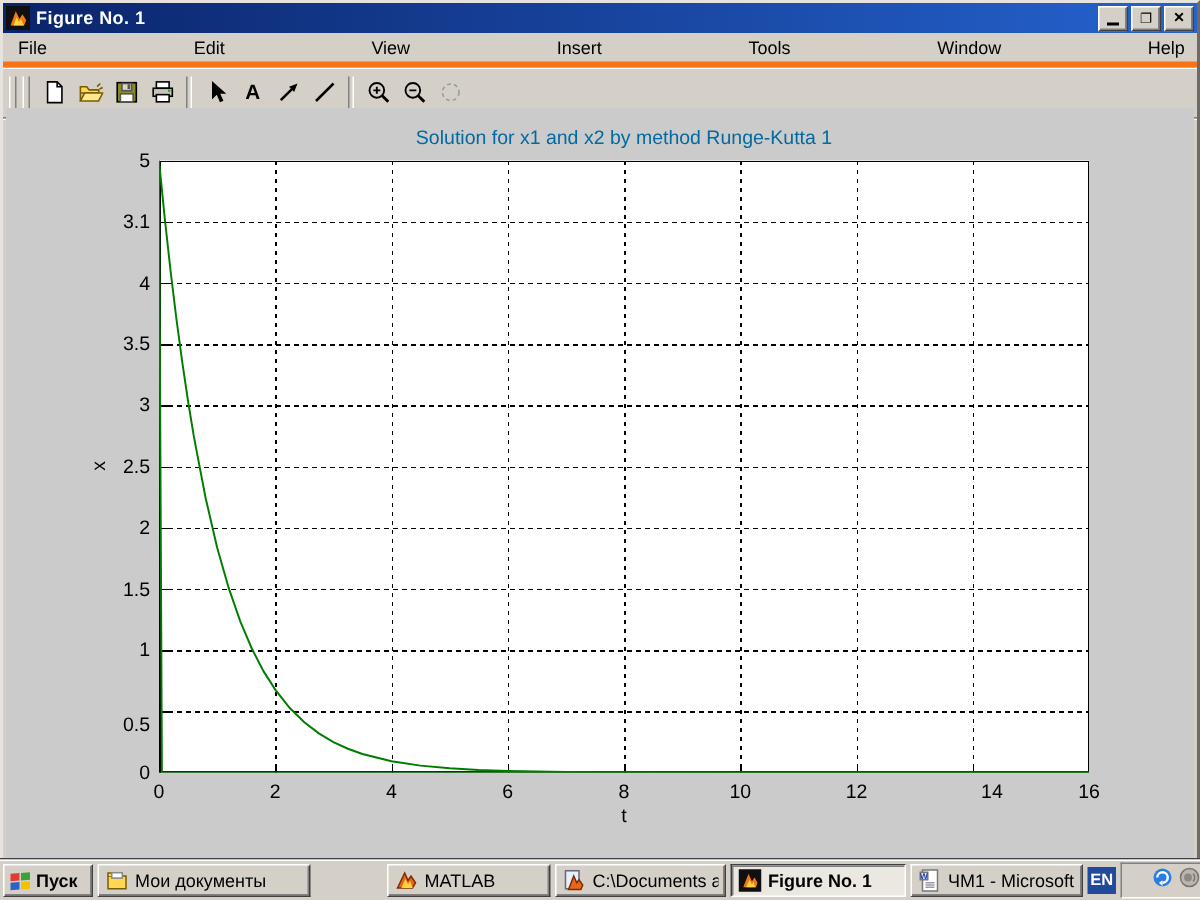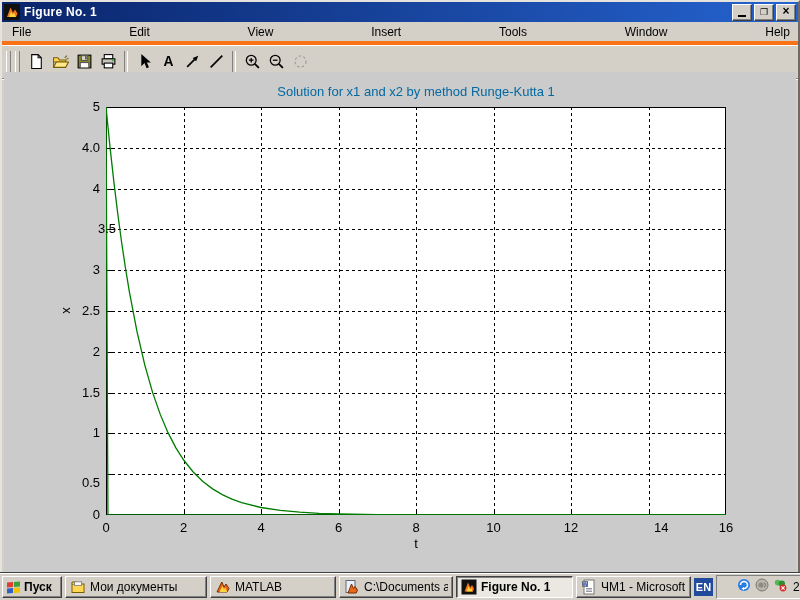--- a/index.html
+++ b/index.html
@@ -223,23 +223,23 @@
       </svg>
     <div class="ylabel">x</div>
     <div class="xlabel">t</div>
   <div class="tick-label" style="left: 40px; width: 56px; text-align: right; top: 435px;">0</div>
       <div class="tick-label" style="left: 40px; width: 56px; text-align: right; top: 403px;">0.5</div>
       <div class="tick-label" style="left: 40px; width: 56px; text-align: right; top: 353.4px;">1</div>
       <div class="tick-label" style="left: 40px; width: 56px; text-align: right; top: 312.6px;">1.5</div>
       <div class="tick-label" style="left: 40px; width: 56px; text-align: right; top: 271.8px;">2</div>
       <div class="tick-label" style="left: 40px; width: 56px; text-align: right; top: 231px;">2.5</div>
       <div class="tick-label" style="left: 40px; width: 56px; text-align: right; top: 190.2px;">3</div>
-      <div class="tick-label" style="left: 56px; width: 56px; text-align: right; top: 149.4px;">3.5</div>
+      <div class="tick-label" style="left: 40px; width: 56px; text-align: right; top: 149.4px;">3.5</div>
       <div class="tick-label" style="left: 40px; width: 56px; text-align: right; top: 108.6px;">4</div>
-      <div class="tick-label" style="left: 40px; width: 56px; text-align: right; top: 67.8px;">4.0</div>
+      <div class="tick-label" style="left: 40px; width: 56px; text-align: right; top: 67.8px;">3.1</div>
       <div class="tick-label" style="left: 40px; width: 56px; text-align: right; top: 27px;">5</div>
       <div class="tick-label" style="left: 82px; width: 40px; text-align: center; top: 448px;">0</div>
       <div class="tick-label" style="left: 159.5px; width: 40px; text-align: center; top: 448px;">2</div>
       <div class="tick-label" style="left: 237px; width: 40px; text-align: center; top: 448px;">4</div>
       <div class="tick-label" style="left: 314.5px; width: 40px; text-align: center; top: 448px;">6</div>
       <div class="tick-label" style="left: 392px; width: 40px; text-align: center; top: 448px;">8</div>
       <div class="tick-label" style="left: 469.5px; width: 40px; text-align: center; top: 448px;">10</div>
       <div class="tick-label" style="left: 547px; width: 40px; text-align: center; top: 448px;">12</div>
       <div class="tick-label" style="left: 624.5px; width: 40px; text-align: right; top: 448px;">14</div>
       <div class="tick-label" style="left: 702px; width: 40px; text-align: center; top: 448px;">16</div>
@@ -258,21 +258,21 @@
   </div>
   <span id="task-buttons" style="display:flex;gap:3px;">
       <div class="task-btn" style="width: 142px;">
         <span style="flex: 0 0 16px; height: 16px;"><svg viewBox="0 0 16 16" width="16" height="16">
             <rect x="2" y="5" width="12" height="8.5" fill="#ffd754" stroke="#7a5c00"></rect>
             <path d="M2 5v-2h5l1.5 2" fill="#ffd754" stroke="#7a5c00"></path>
             <rect x="4.5" y="2.8" width="7" height="3.6" fill="#fff" stroke="#888"></rect>
           </svg></span>
         <span class="lbl">Мои документы</span>
       </div>
-      <div class="task-btn" style="width: 126px;">
+      <div class="task-btn" style="width: 109px; margin-left: 48px;">
         <span style="flex: 0 0 16px; height: 16px;"><svg viewBox="0 0 16 16" width="16" height="16">
             <polygon points="2,13 6.8,3 9,8 11,5 14,9.5 12,13" fill="#e8681a" stroke="#7a2d00"></polygon>
             <polygon points="4.5,13 7.3,7 9,10.3 10.4,8.4 12.2,13" fill="#ffd23e"></polygon>
           </svg></span>
         <span class="lbl">MATLAB</span>
       </div>
       <div class="task-btn" style="width: 114px;">
         <span style="flex: 0 0 16px; height: 16px;"><svg viewBox="0 0 16 16" width="16" height="16">
             <rect x="2" y="1.5" width="9" height="12" fill="#e8f0fa" stroke="#667"></rect>
             <polygon points="4,14 7.5,5 9.5,9.5 11,7.5 13.5,11 12.2,14" fill="#e8681a" stroke="#7a2d00"></polygon>

